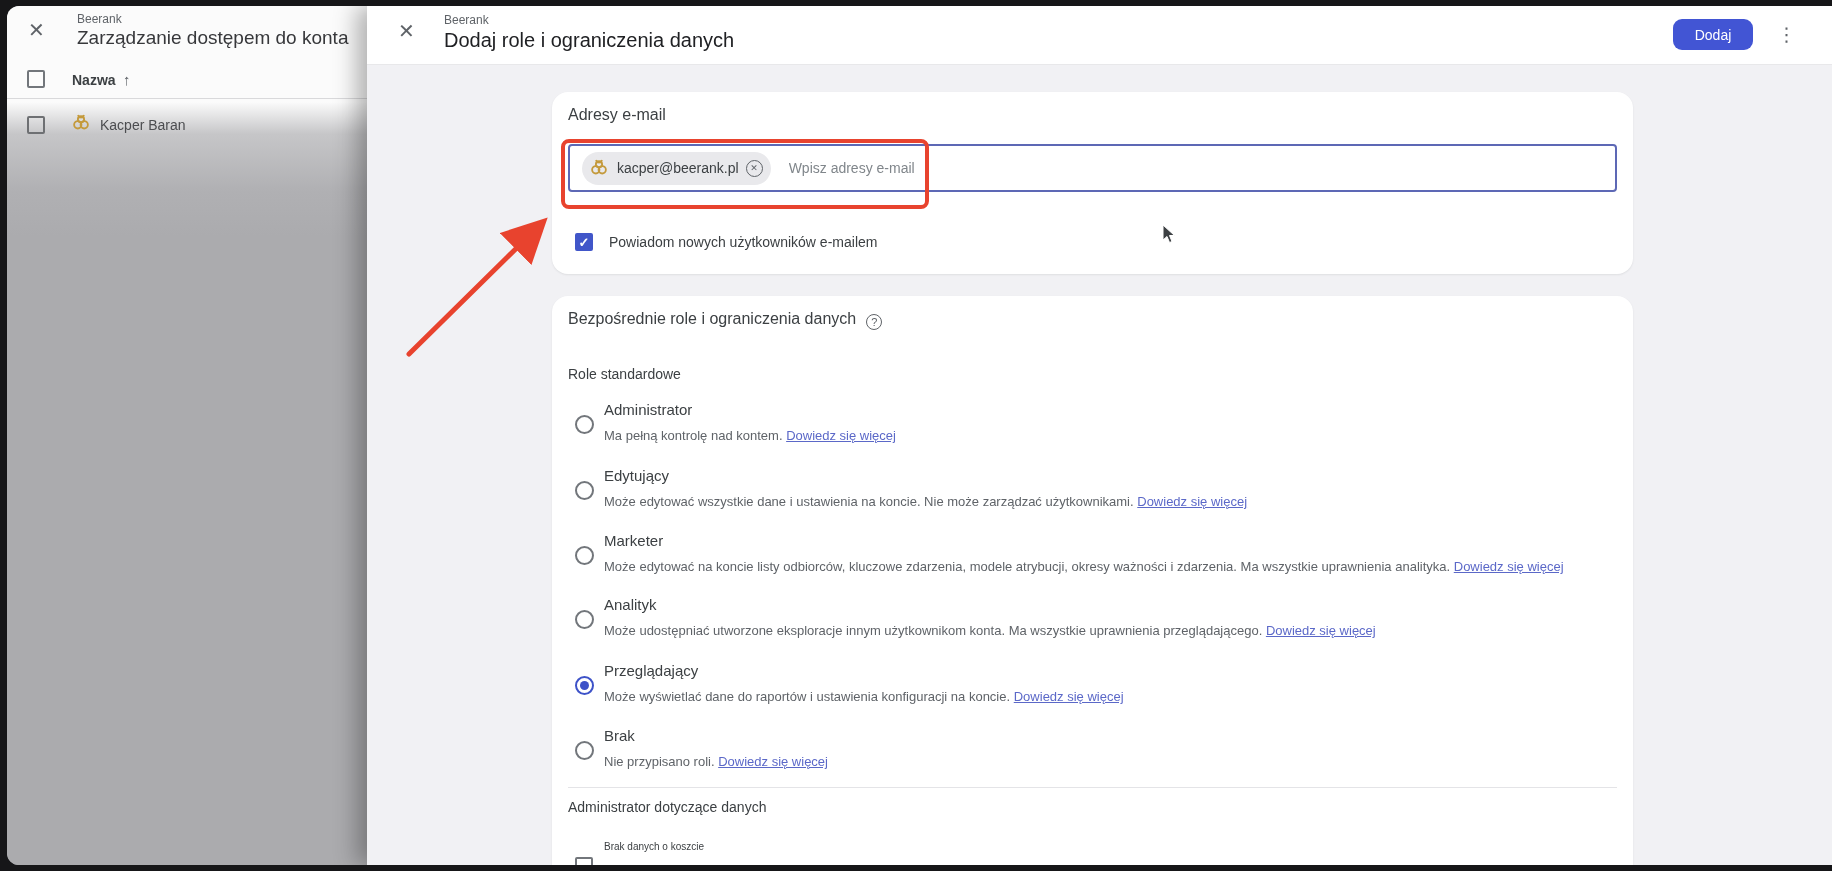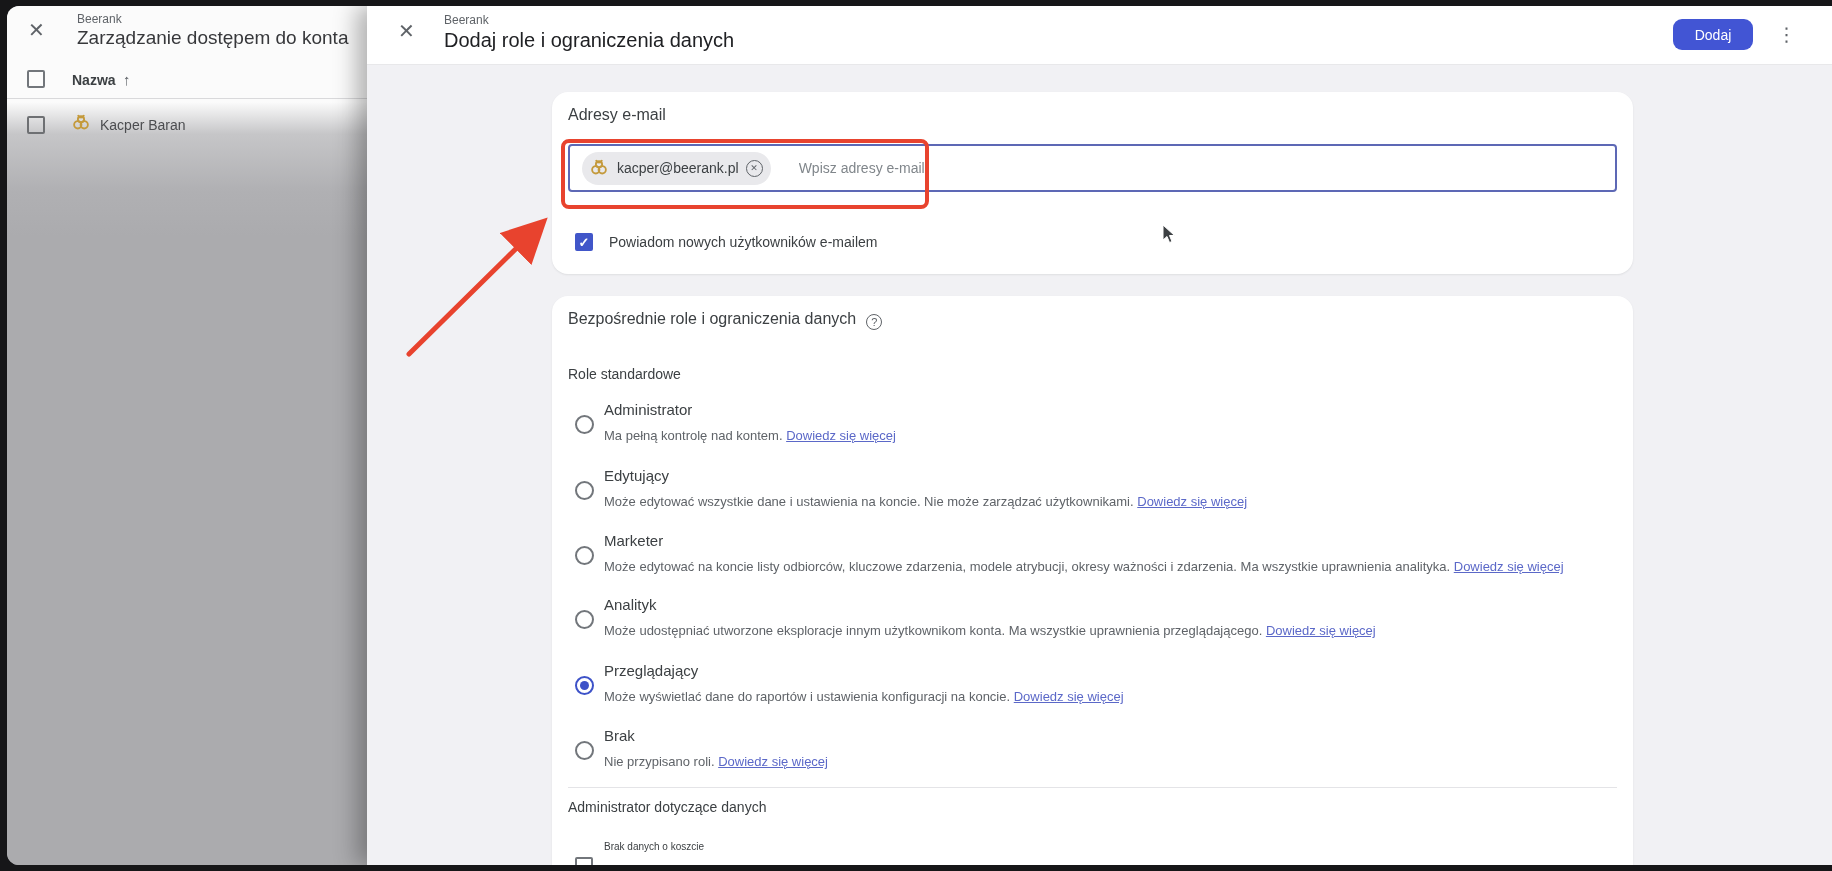--- a/index.html
+++ b/index.html
@@ -44,21 +44,21 @@
 
   .card-heading{position:absolute;left:16px;top:14px;font-size:16px;color:#3c4043;}
 
   .email-input{position:absolute;left:16px;top:52px;width:1049px;height:48px;box-sizing:border-box;
     border:2px solid #5d68b5;border-radius:4px;background:#fff;display:flex;align-items:center;padding-left:12px;}
   .chip{height:33px;border-radius:17px;background:#e9e9ec;display:flex;align-items:center;padding:0 8px 0 6px;}
   .chip .bee2{width:22px;height:22px;margin-right:7px;}
   .chip-text{font-size:14px;color:#3c4043;font-weight:500;}
   .chip-remove{width:17px;height:17px;border:1.5px solid #5f6368;border-radius:50%;margin-left:7px;
     display:flex;align-items:center;justify-content:center;font-size:9px;color:#5f6368;line-height:1;box-sizing:border-box;}
-  .ghost-input{border:none;outline:none;flex:1;margin-left:26px;font-size:14px;font-family:inherit;color:#b91c1c;background:transparent;}
+  .ghost-input{border:none;outline:none;flex:1;margin-left:16px;font-size:14px;font-family:inherit;color:#b91c1c;background:transparent;}
   .ghost-input::placeholder{color:#80868b;}
 
   .notify-row{position:absolute;left:23px;top:141px;display:flex;align-items:center;}
   .checkbox.checked{background:#4156c9;border-color:#4156c9;color:#fff;font-size:13px;font-weight:bold;
     display:flex;align-items:center;justify-content:center;line-height:1;}
   .notify-label{margin-left:16px;font-size:14px;color:#3c4043;}
 
   .help-icon{display:inline-flex;width:16px;height:16px;border:1.5px solid #5f6368;border-radius:50%;
     align-items:center;justify-content:center;font-size:11px;color:#5f6368;box-sizing:border-box;
     position:relative;top:2px;margin-left:10px;}

